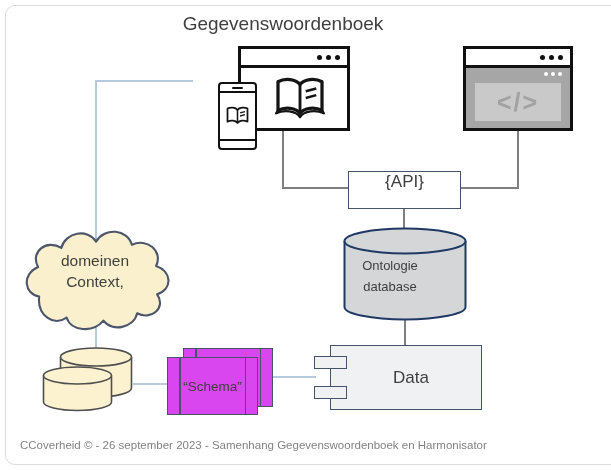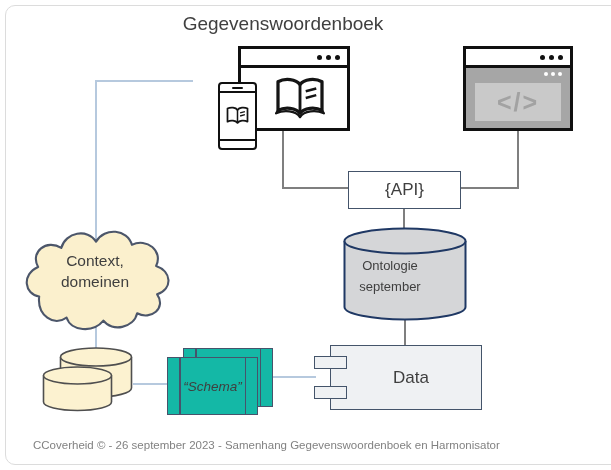--- a/index.html
+++ b/index.html
@@ -25,36 +25,36 @@
   .code-glyph{color:#a2a2a2;font-weight:bold;font-size:25px;letter-spacing:2px;}
 
   
   .phone{position:absolute;left:218px;top:82px;width:39px;height:68px;background:#fff;border:2.5px solid #101010;border-radius:4px;box-sizing:border-box;display:flex;flex-direction:column;}
   .phone-top{height:7px;border-bottom:2px solid #101010;display:flex;align-items:center;justify-content:center;}
   .phone-speaker{width:11px;height:2px;background:#101010;border-radius:1px;}
   .phone-screen{flex:1;display:flex;align-items:center;justify-content:center;}
   .phone-bottom{height:7px;border-top:2px solid #101010;}
 
   
-  .api{position:absolute;left:348px;top:171px;width:113px;height:38px;background:#ffffff;border:1.5px solid #44546a;box-sizing:border-box;display:flex;align-items:center;justify-content:center;color:#3f3f3f;font-size:17px;}
+  .api{position:absolute;left:348px;top:171px;width:113px;height:38px;background:#ffffff;border:1.5px solid #44546a;box-sizing:border-box;display:flex;align-items:flex-start;justify-content:center;color:#3f3f3f;font-size:17px;}
 
   .svgshape{position:absolute;}
   .shape-label{position:absolute;display:flex;flex-direction:column;align-items:center;justify-content:center;color:#3f3f3f;text-align:center;}
 
   
-  .card{position:absolute;background:#14b8a6;border:1.5px solid #47536b;box-sizing:border-box;font-style:italic;}
+  .card{position:absolute;background:#d946ef;border:1.5px solid #47536b;box-sizing:border-box;}
   .card .vbar-l{position:absolute;left:11px;top:0;bottom:0;width:1.5px;background:#47536b;}
   .card .vbar-r{position:absolute;right:11px;top:0;bottom:0;width:1.5px;background:#47536b;}
   .card-label{position:absolute;left:13px;right:13px;top:0;bottom:0;display:flex;align-items:center;justify-content:center;font-size:13.5px;color:#3f3f3f;}
 
   
   .component{position:absolute;left:330px;top:345px;width:152px;height:65px;background:#eff1f3;border:1.5px solid #44546a;box-sizing:border-box;display:flex;flex-direction:row;align-items:center;justify-content:center;color:#3f3f3f;font-size:17px;line-height:21px;padding-left:10px;}
   .tab{position:absolute;left:314px;width:33px;height:13px;background:#eff1f3;border:1.5px solid #44546a;box-sizing:border-box;z-index:5;}
 
-  .footer{position:absolute;left:33px;top:439px;font-size:11.5px;color:#828282;white-space:nowrap;}
+  .footer{position:absolute;left:20px;top:439px;font-size:11.5px;color:#828282;white-space:nowrap;}
 </style>
 </head>
 <body>
 
 <div id="canvas">
   <div class="frame"></div>
 
   <div class="title" style="left:168px;top:13px;width:230px;">Gegevenswoordenboek</div>
 
   <div class="hline blue" style="left:96px;top:80px;width:97px;height:2px;"></div>
@@ -120,29 +120,29 @@
   <div class="api">
     <span>{API}</span>
   </div>
 
   <svg class="svgshape" style="left:342px;top:227px;" width="126" height="95" viewBox="0 0 126 95">
     <path d="M2.5 14 L2.5 80 A60.5 12.5 0 0 0 123.5 80 L123.5 14" fill="#d5d6d8" stroke="#1f3864" stroke-width="2"></path>
     <ellipse cx="63" cy="14" rx="60.5" ry="12.5" fill="#d5d6d8" stroke="#1f3864" stroke-width="2"></ellipse>
   </svg>
   <div class="shape-label" style="left:327px;top:246px;width:126px;height:60px;font-size:13px;line-height:21px;">
     <span>Ontologie</span>
-    <span>september</span>
+    <span>database</span>
   </div>
 
   <svg class="svgshape" style="left:16px;top:217px;" width="158" height="122" viewBox="0 0 150 115">
     <path d="M22 75 C8 73 5 54 21 47 C13 33 29 20 43 29 C47 14 68 10 76 23 C84 9 106 11 110 26 C124 19 140 32 133 46 C148 51 149 68 134 73 C143 86 128 98 115 91 C112 105 91 109 83 98 C73 110 52 108 48 95 C36 104 20 93 22 75 Z" fill="#fbf0cd" stroke="#4c566a" stroke-width="2" stroke-linejoin="round"></path>
   </svg>
   <div class="shape-label" style="left:16px;top:217px;width:158px;height:122px;font-size:15.5px;line-height:21px;transform:translateY(-7px);">
+    <span>domeinen</span>
     <span>Context,</span>
-    <span>domeinen</span>
   </div>
 
   <svg class="svgshape" style="left:59px;top:347px;" width="74" height="52" viewBox="0 0 74 52">
     <path d="M1.5 10 L1.5 41 A35.5 9 0 0 0 72.5 41 L72.5 10" fill="#fcf2d0" stroke="#4f4f4f" stroke-width="1.6"></path>
     <ellipse cx="37" cy="10" rx="35.5" ry="9" fill="#fcf2d0" stroke="#4f4f4f" stroke-width="1.6"></ellipse>
   </svg>
   <svg class="svgshape" style="left:42px;top:366px;" width="71" height="47" viewBox="0 0 71 47">
     <path d="M1.5 9.5 L1.5 36 A34 8.5 0 0 0 69.5 36 L69.5 9.5" fill="#fcf2d0" stroke="#4f4f4f" stroke-width="1.6"></path>
     <ellipse cx="35.5" cy="9.5" rx="34" ry="8.5" fill="#fcf2d0" stroke="#4f4f4f" stroke-width="1.6"></ellipse>
   </svg>

